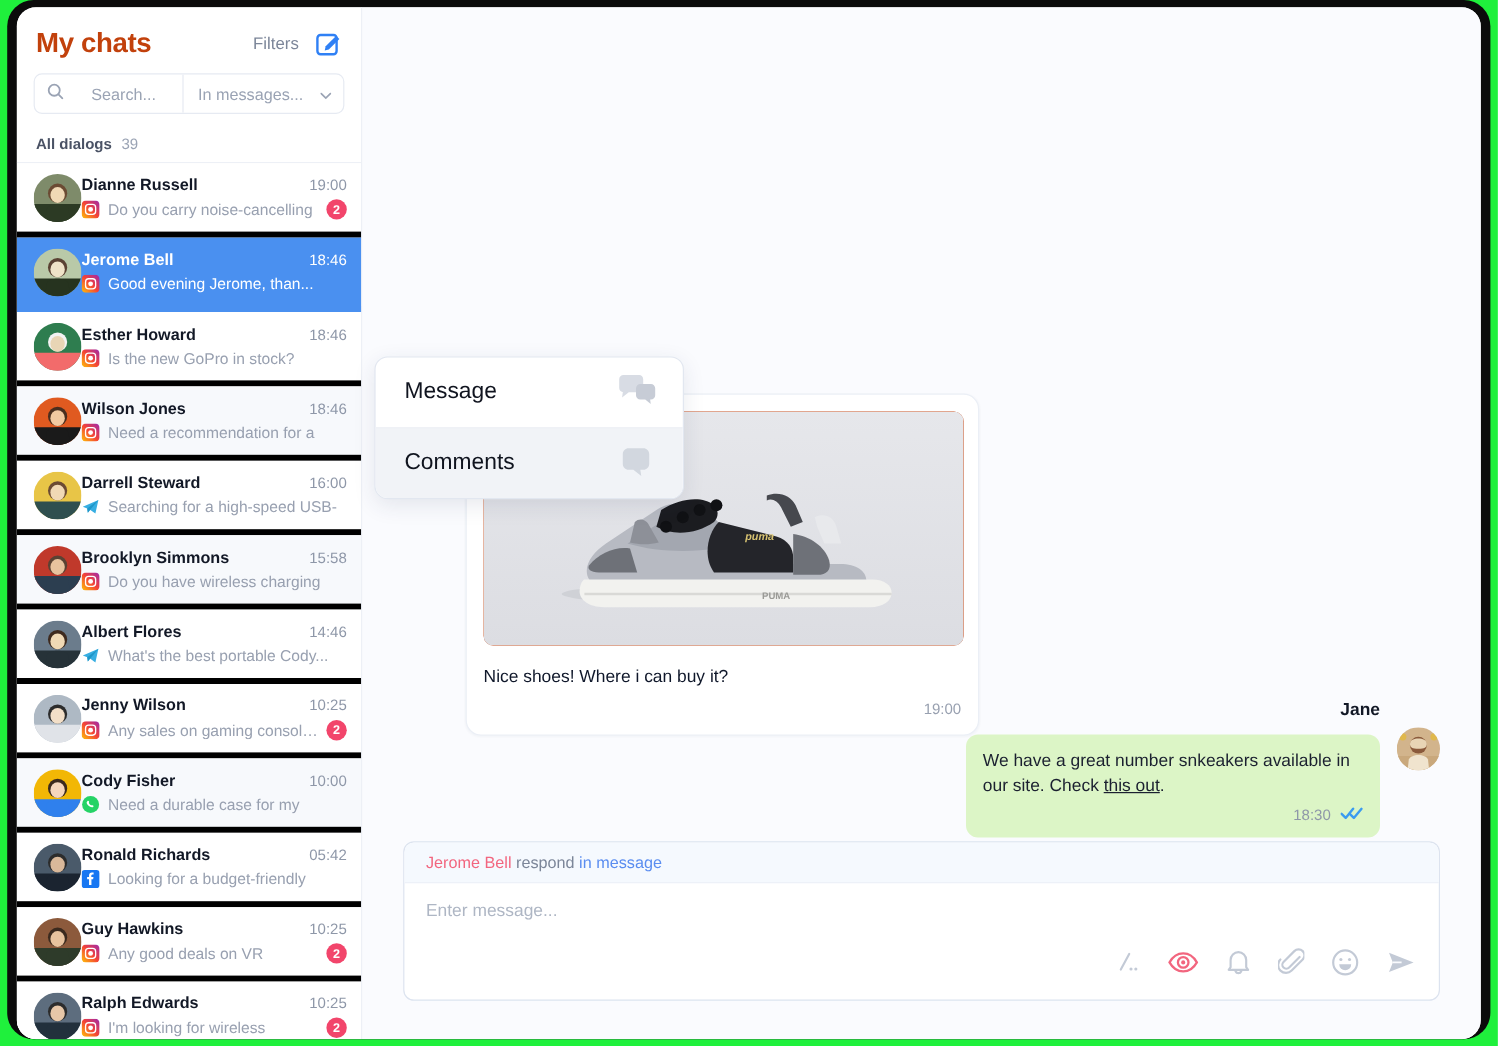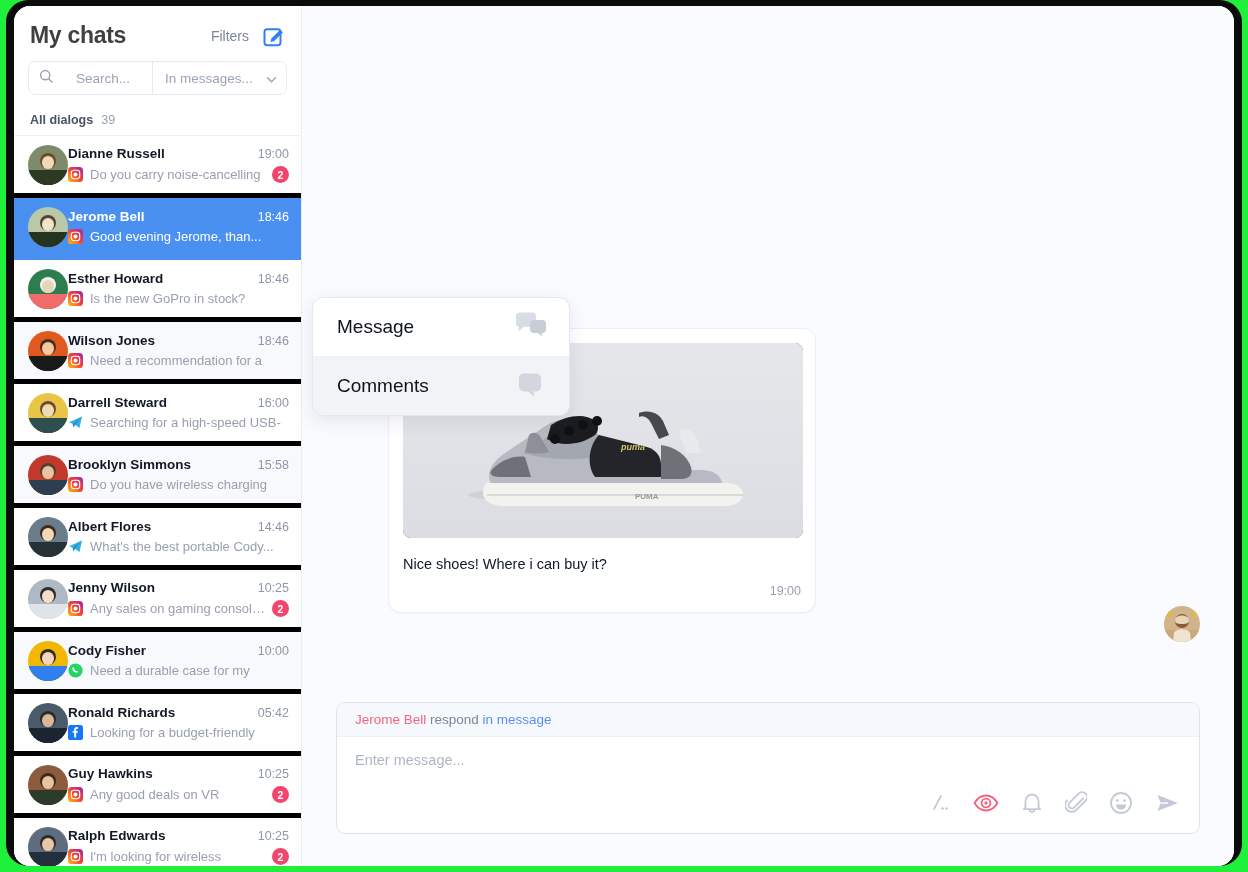--- a/index.html
+++ b/index.html
@@ -31,21 +31,21 @@
     background: #FFFFFF;
     border-right: 1px solid #E9EDF4;
     display: flex; flex-direction: column;
     flex: 0 0 288px;
   }
   .sb-head {
     display: flex; align-items: center; justify-content: space-between;
     padding: 16px 16px 10px 16px;
   }
   .sb-title {
-    font-size: 23px; font-weight: bold; color: #404040;
+    font-size: 23px; font-weight: bold; color: #c2410c;
     letter-spacing: -0.3px;
   }
   .sb-head-right { display: flex; align-items: center; gap: 14px; }
   .filters-link { font-size: 14px; color: #7C8699; font-weight: 500; }
   .compose-icon { display: block; width: 22px; height: 22px; cursor: pointer; }
 
   .searchbar {
     margin: 2px 14px 12px 14px;
     height: 34px;
     border: 1px solid #E6EAF2;
@@ -675,20 +675,35 @@
             </div>
             <div class="bubble-text">Nice shoes! Where i can buy it?</div>
             <div class="bubble-meta">
               <span class="bubble-time">19:00</span>
             </div>
           </div>
         </div>
       </div>
 
       <div class="msg-out">
+        <div class="out-col">
+          <div class="out-sender">Jane</div>
+          <div class="bubble-out">
+            <div class="t"><span>We have a great number snkeakers available in our site. Check </span><u>this out</u><span>.</span></div>
+            <div class="out-meta">
+              <span class="out-time">18:30</span>
+              <span>
+                <svg width="19" height="11" viewBox="0 0 19 11" fill="none">
+                  <path d="M1 6.2L4.4 9.6L10.6 2" stroke="#3B9BF0" stroke-width="2" stroke-linecap="round" stroke-linejoin="round"></path>
+                  <path d="M7.8 6.2L11.2 9.6L17.6 2" stroke="#3B9BF0" stroke-width="2" stroke-linecap="round" stroke-linejoin="round"></path>
+                </svg>
+              </span>
+            </div>
+          </div>
+        </div>
         <div class="msg-avatar" style="margin-top:22px">
           <svg viewBox="0 0 36 36">
             <rect width="36" height="36" fill="#D2B48C"></rect>
             <path d="M0 24h36v12H0z" fill="#C9A87C"></path>
             <circle cx="18" cy="15" r="7" fill="#8A5A3B"></circle>
             <path d="M11 14c0-6 14-6 14 0 0 3-2 4-7 4s-7-1-7-4z" fill="#E8D5B5"></path>
             <path d="M10 27c2-5 14-5 16 0l1 9H9z" fill="#F0E4CE"></path>
             <circle cx="5" cy="8" r="3" fill="#E0B84C"></circle>
             <circle cx="31" cy="8" r="3" fill="#E0B84C"></circle>
           </svg>

